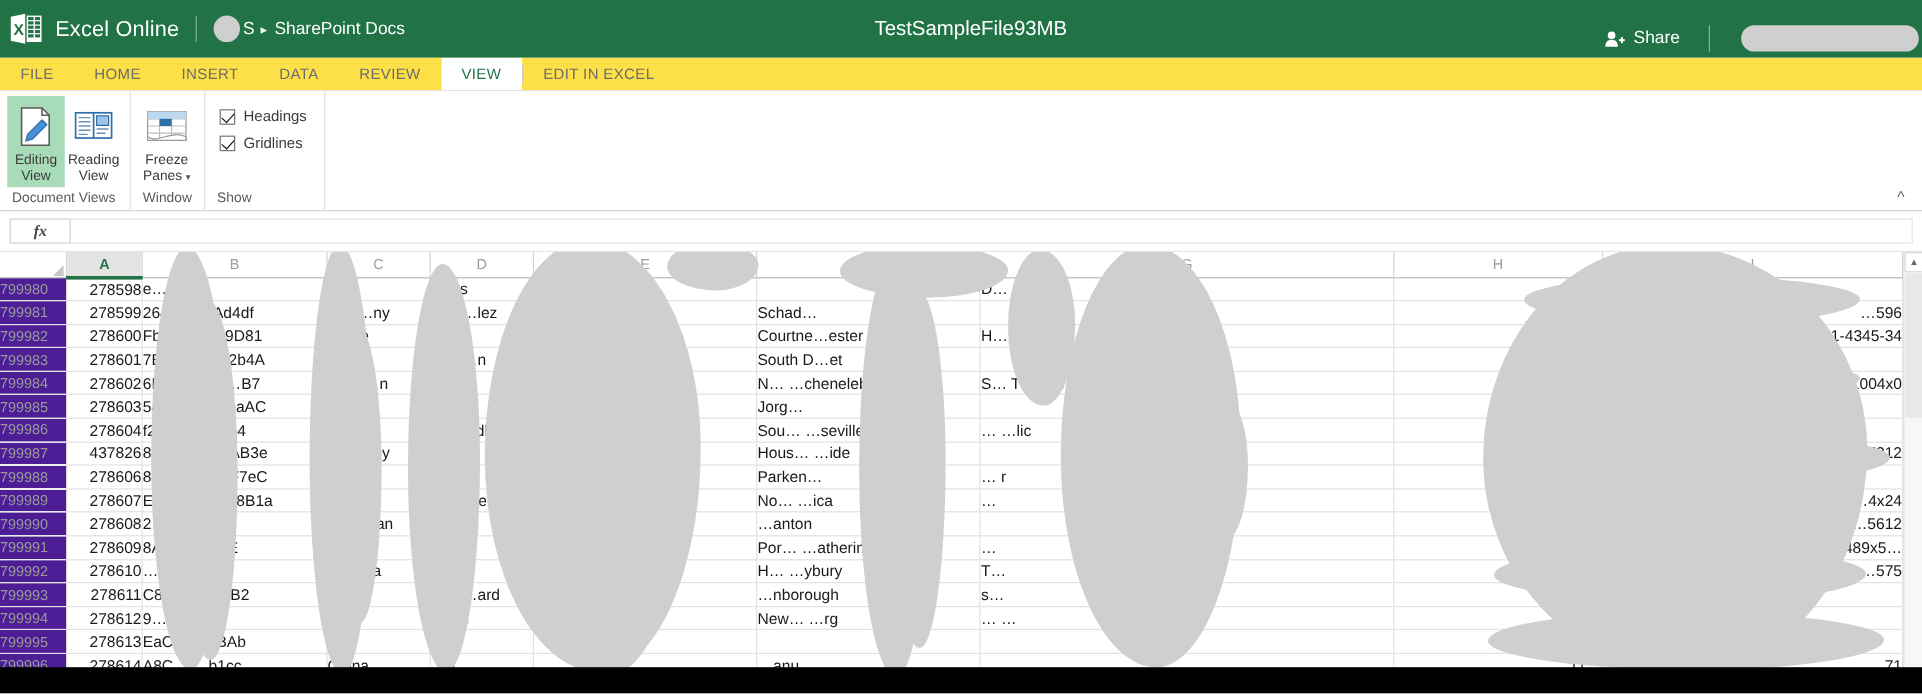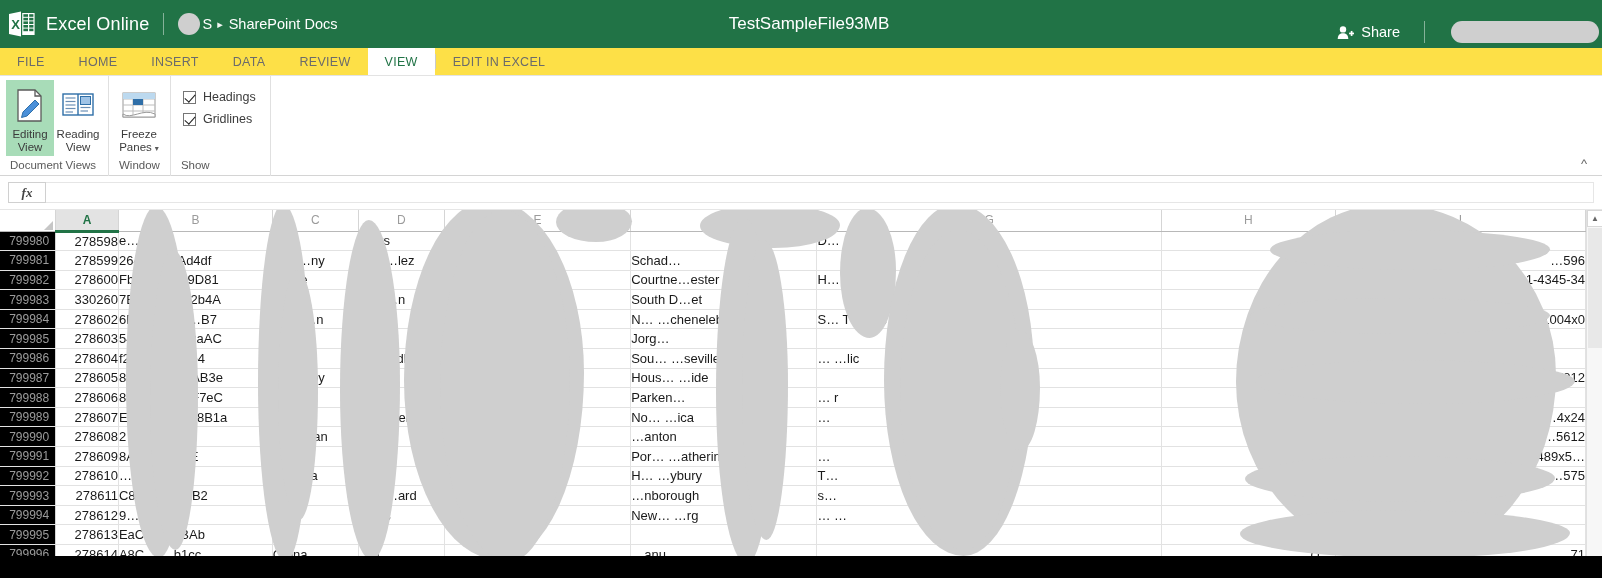--- a/index.html
+++ b/index.html
@@ -187,21 +187,21 @@
 
   
   .formulabar {
     height: 34px;
     background: #fff;
     display: flex; align-items: center;
     padding: 0 8px;
     border-bottom: 1px solid #e6e6e6;
   }
   .fx-btn {
-    width: 38px; height: 21px;
+    width: 51px; height: 21px;
     border: 1px solid #d0d0d0;
     background: #fff;
     display: flex; align-items: center; justify-content: center;
     font-family: "Liberation Serif", serif;
     font-style: italic;
     font-size: 13px; font-weight: bold;
     color: #444;
     flex: 0 0 auto;
   }
   .fx-input {
@@ -252,26 +252,26 @@
     border-bottom: 1px solid #e2e2e2;
     font-size: 13px;
     color: #1a1a1a;
     padding: 0 3px;
     white-space: nowrap;
     overflow: hidden;
     vertical-align: middle;
   }
   .rowhdr {
     width: 55px;
-    text-align: right;
+    text-align: left;
     color: #9b9b9b !important;
     font-size: 12px !important;
     padding-right: 6px !important;
     border-right: 1px solid #d5d5d5 !important;
-    background: #000000;
+    background: #4c1d95;
   }
   td.numcell { text-align: right; padding-right: 4px; }
   td.rightnum { text-align: right; padding-right: 5px; }
 
   
   .c-A { width: 62px; }
   .c-B { width: 152px; }
   .c-C { width: 85px; }
   .c-D { width: 85px; }
   .c-E { width: 184px; }
@@ -518,21 +518,21 @@
             <td class="c-C">…noe</td>
             <td class="c-D">E…</td>
             <td class="c-E">…agher</td>
             <td class="c-F">Courtne…ester</td>
             <td class="c-G">H… …c</td>
             <td class="c-H rightnum"></td>
             <td class="c-I rightnum">11-4345-34</td>
           </tr>
           <tr class="grid-row">
             <td class="rowhdr">799983</td>
-            <td class="c-A numcell">330260</td>
+            <td class="c-A numcell">278601</td>
             <td class="c-B">7E4…        …-742b4A</td>
             <td class="c-C">…ndy</td>
             <td class="c-D">H… …n</td>
             <td class="c-E"></td>
             <td class="c-F">South D…et</td>
             <td class="c-G"></td>
             <td class="c-H rightnum">96…</td>
             <td class="c-I rightnum"></td>
           </tr>
           <tr class="grid-row">
@@ -566,21 +566,21 @@
             <td class="c-C">Ph…</td>
             <td class="c-D">F… …dlin</td>
             <td class="c-E">A…</td>
             <td class="c-F">Sou… …seville</td>
             <td class="c-G">…           …lic</td>
             <td class="c-H rightnum"></td>
             <td class="c-I rightnum"></td>
           </tr>
           <tr class="grid-row">
             <td class="rowhdr">799987</td>
-            <td class="c-A numcell">278605</td>
+            <td class="c-A numcell">437826</td>
             <td class="c-B">8da26c…     …AB3e</td>
             <td class="c-C">B… …by</td>
             <td class="c-D">…ier</td>
             <td class="c-E">C…           … Berg</td>
             <td class="c-F">Hous… …ide</td>
             <td class="c-G"></td>
             <td class="c-H rightnum"></td>
             <td class="c-I rightnum">…27812</td>
           </tr>
           <tr class="grid-row">

